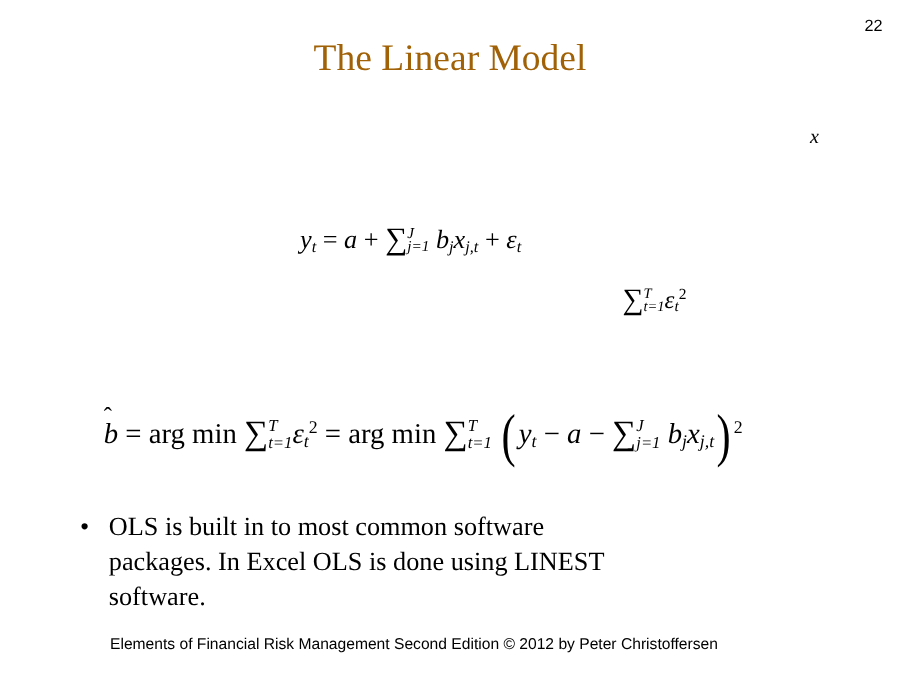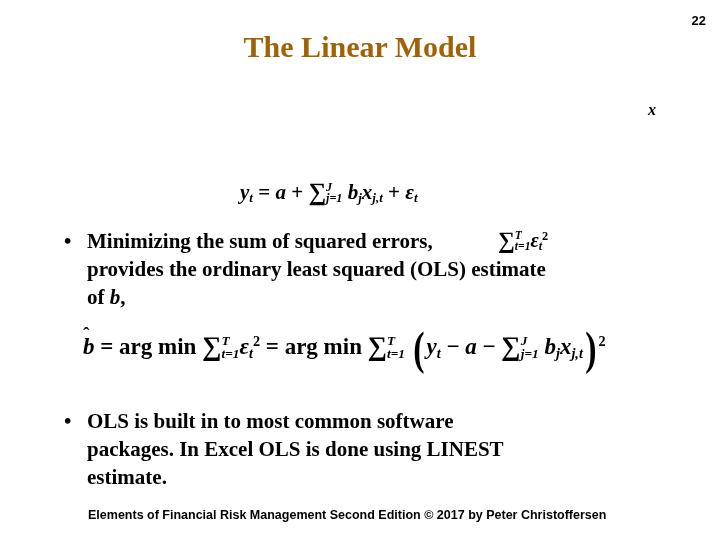--- a/index.html
+++ b/index.html
@@ -13,21 +13,20 @@
     position: relative;
     font-family: "Liberation Serif", serif;
     color: #000000;
     overflow: hidden;
   }
   .slide {
     position: absolute;
     left: 0; top: 0;
     width: 720px;
     height: 488px;
-    font-weight: bold;
   }
   .page-number {
     position: absolute;
     right: 14px;
     top: 14px;
     font-family: "Liberation Sans", sans-serif;
     font-size: 13px;
     line-height: 1;
     color: #000000;
   }
@@ -180,30 +179,20 @@
   <div class="slide-title">The Linear Model</div>
 
   <div class="eq-x">x</div>
 
   <div class="eq eq1">
     y<sub class="m">t</sub> <span class="roman">=</span> a <span class="roman">+</span>
     <span class="sum">∑</span><span class="sum-lim"><span class="up">J</span><span class="lo">j=1</span></span>
     b<sub class="m">j</sub>x<sub class="m">j,t</sub> <span class="roman">+</span> ε<sub class="m">t</sub>
   </div>
 
-  <div class="body-block b2">
-    <div class="bullet">
-      <span>Minimizing the sum of squared errors,</span>
-      <br>
-      <span>provides the ordinary least squared (OLS) estimate</span>
-      <br>
-      <span>of</span>
-      <span class="inline-math-sub">b</span><span>,</span>
-    </div>
-  </div>
 
   <div class="eq-inline-sum">
     <span class="sum">∑</span><span class="sum-lim"><span class="up">T</span><span class="lo">t=1</span></span>ε<sub class="m">t</sub><sup class="m">2</sup>
   </div>
 
   <div class="eq eq2">
     <span class="hat-b">b</span> <span class="roman">=</span> <span class="roman">arg&nbsp;min</span>
     <span class="sum">∑</span><span class="sum-lim"><span class="up">T</span><span class="lo">t=1</span></span>ε<sub class="m">t</sub><sup class="m">2</sup>
     <span class="roman">=</span> <span class="roman">arg&nbsp;min</span>
     <span class="sum">∑</span><span class="sum-lim"><span class="up">T</span><span class="lo">t=1</span></span>
@@ -211,19 +200,19 @@
     <span class="sum">∑</span><span class="sum-lim"><span class="up">J</span><span class="lo">j=1</span></span>
     b<sub class="m">j</sub>x<sub class="m">j,t</sub><span class="bigparen">)</span><sup class="m">2</sup>
   </div>
 
   <div class="body-block b3">
     <div class="bullet">
       <span>OLS is built in to most common software</span>
       <br>
       <span>packages. In Excel OLS is done using LINEST</span>
       <br>
-      <span>estimate.</span>
+      <span>software.</span>
     </div>
   </div>
 
-  <div class="footer">Elements of Financial Risk Management Second Edition © 2017  by Peter Christoffersen</div>
+  <div class="footer">Elements of Financial Risk Management Second Edition © 2012  by Peter Christoffersen</div>
 
 </div>
 
 </body></html>

